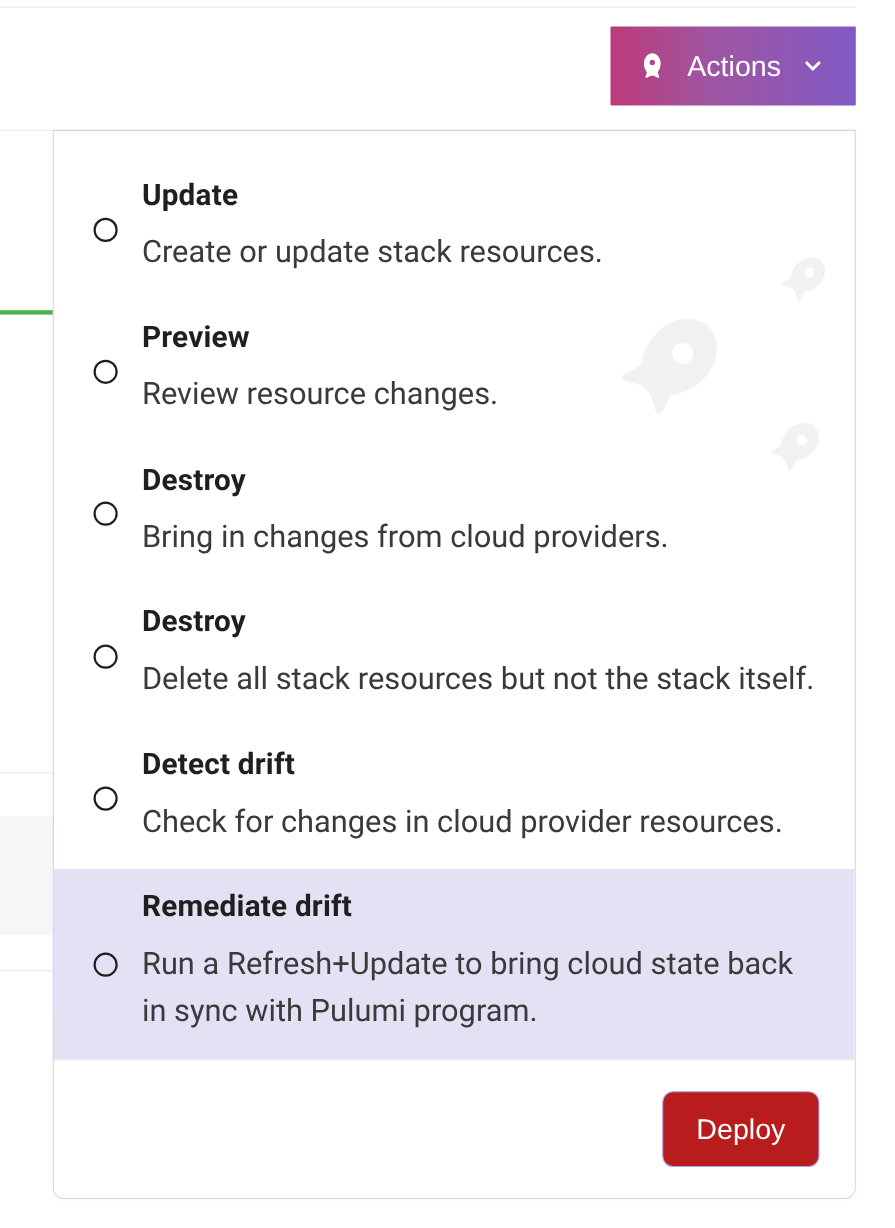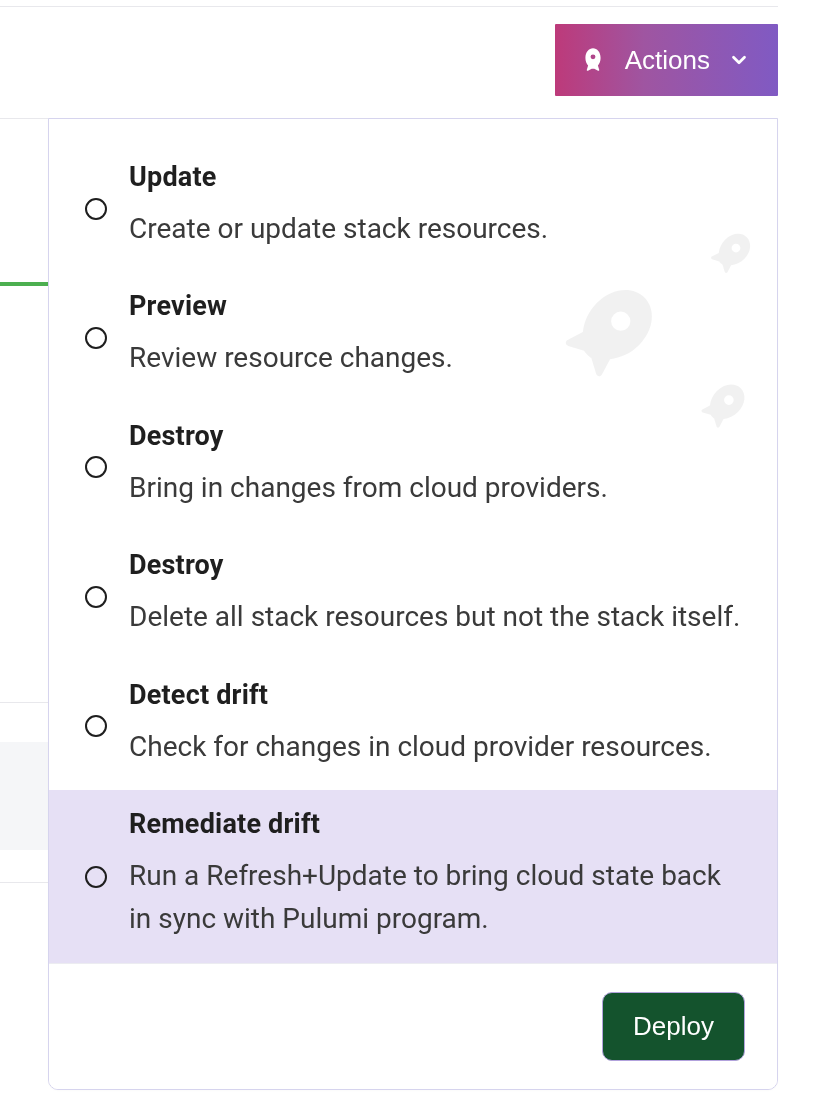--- a/index.html
+++ b/index.html
@@ -149,21 +149,21 @@
 
     
     .panel-footer {
       border-top: 1px solid #ececf1;
       padding: 28px 32px;
       display: flex;
       justify-content: flex-end;
       background: #fff;
     }
     .deploy-button {
-      background: #14532d;
+      background: #b91c1c;
       color: #fff;
       border: 1px solid #b2a2dd;
       border-radius: 10px;
       padding: 18px 30px;
       font-size: 26px;
       font-weight: 500;
       cursor: pointer;
     }
   </style>
 </head>

